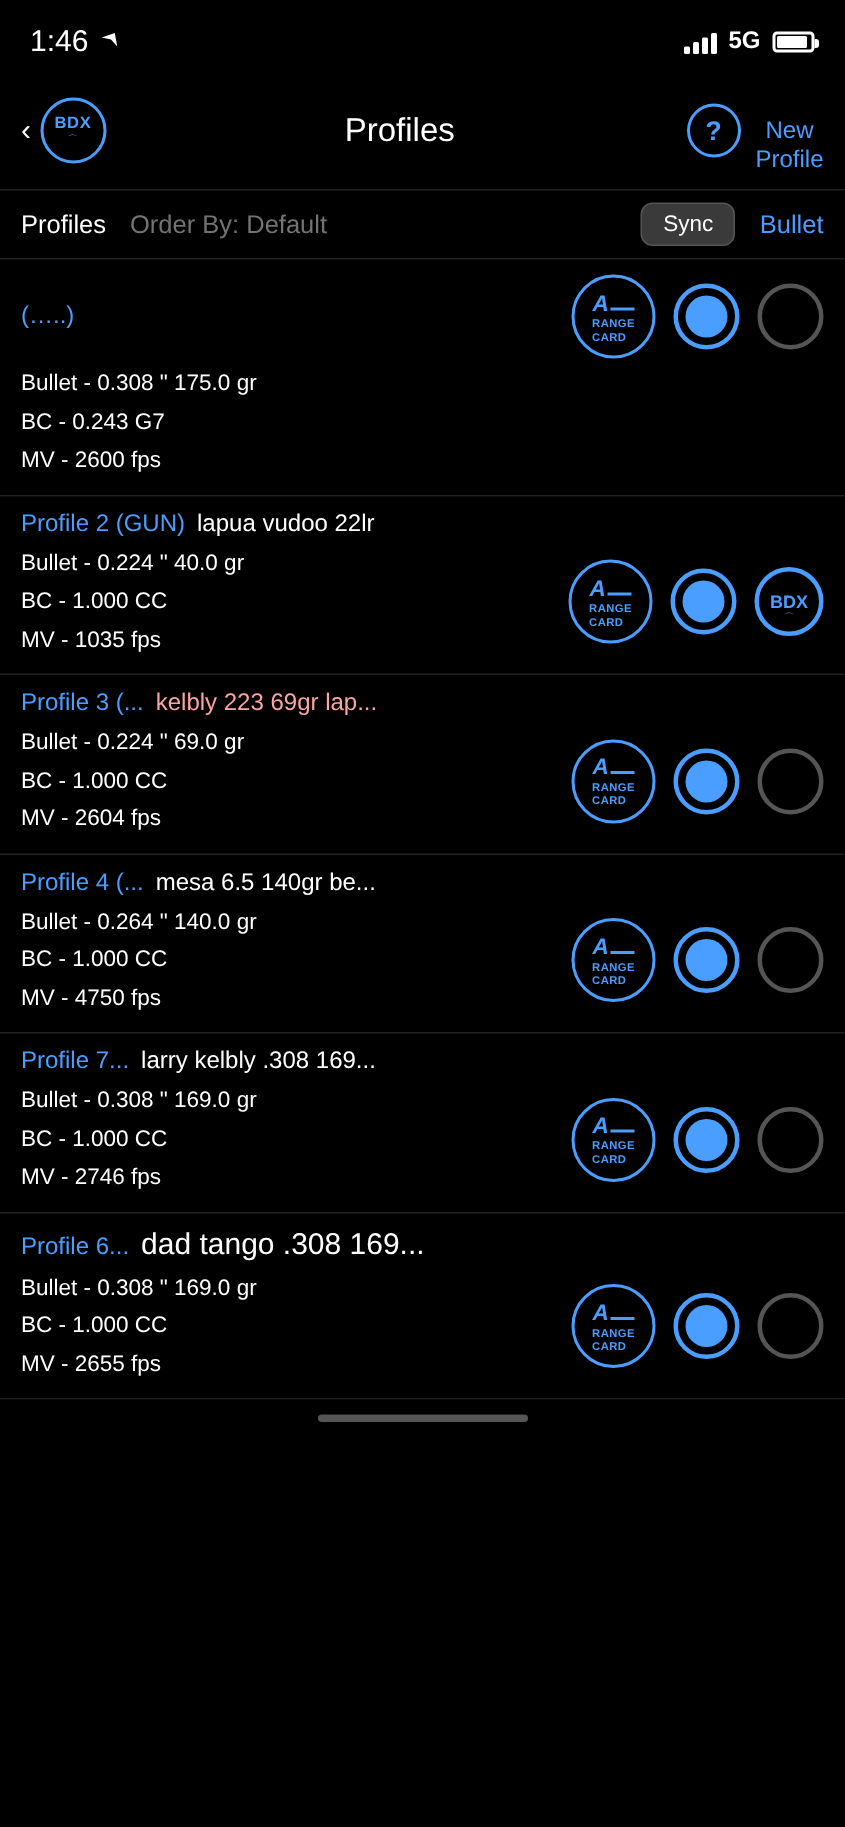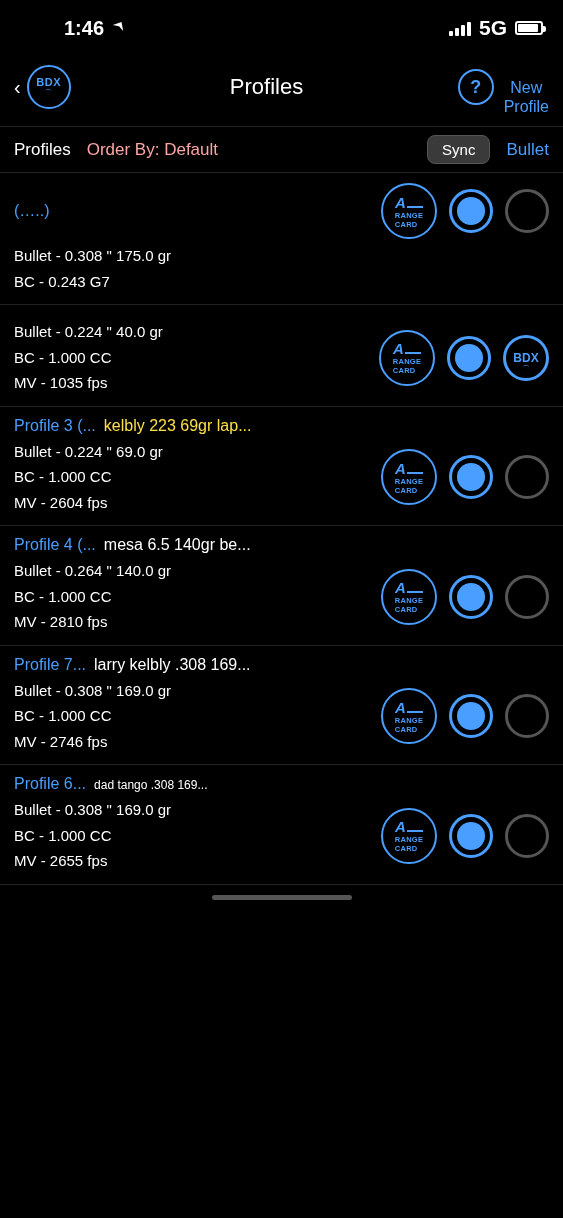--- a/index.html
+++ b/index.html
@@ -16,26 +16,25 @@
     
     .status-bar {
       display: flex;
       justify-content: space-between;
       align-items: center;
       padding: 12px 20px 8px 20px;
       height: 52px;
     }
     .status-time {
       font-size: 20px;
-      font-weight: 700;
+      font-weight: 400;
       color: #fff;
       display: flex;
       align-items: center;
       gap: 6px;
-      margin-left: 44px;
     }
     .status-right {
       display: flex;
       align-items: center;
       gap: 8px;
     }
     .signal-bars {
       display: flex;
       align-items: flex-end;
       gap: 2px;
@@ -44,21 +43,21 @@
     .signal-bar {
       width: 4px;
       background: #fff;
       border-radius: 1px;
     }
     .signal-bar:nth-child(1) { height: 5px; }
     .signal-bar:nth-child(2) { height: 8px; }
     .signal-bar:nth-child(3) { height: 11px; }
     .signal-bar:nth-child(4) { height: 14px; }
     .signal-5g {
-      font-size: 21px;
+      font-size: 16px;
       font-weight: 700;
       color: #fff;
     }
     .battery {
       width: 28px;
       height: 14px;
       border: 2px solid #fff;
       border-radius: 3px;
       position: relative;
       display: flex;
@@ -162,21 +161,21 @@
       padding: 8px 14px;
       border-bottom: 1px solid #222;
       gap: 16px;
     }
     .toolbar-profiles {
       color: #fff;
       font-size: 17px;
       font-weight: 500;
     }
     .toolbar-order {
-      color: #fca5a5;
+      color: #737373;
       font-size: 17px;
       font-weight: 400;
     }
     .toolbar-spacer { flex: 1; }
     .sync-btn {
       background: #3a3a3a;
       border: 1px solid #555;
       border-radius: 8px;
       padding: 5px 14px;
       color: #fff;
@@ -392,24 +391,31 @@
         </div>
         <div class="radio-btn selected">
           <div class="radio-inner"></div>
         </div>
         <div class="radio-empty"></div>
       </div>
     </div>
     <div class="profile-details">
       <div>Bullet - 0.308 " 175.0 gr</div>
       <div>BC - 0.243  G7</div>
+      <div>MV - 2600  fps</div>
     </div>
   </div>
 
   <div class="profile-item">
+    <div class="profile-header">
+      <div class="truncated-header">
+        <span class="profile-name">Profile 2 (GUN)</span>
+        <span style="color:#fff;font-size:16px;">lapua vudoo 22lr</span>
+      </div>
+    </div>
     <div style="display:flex;align-items:center;justify-content:space-between;margin-top:4px;">
       <div class="profile-details">
         <div>Bullet - 0.224 " 40.0 gr</div>
         <div>BC - 1.000  CC</div>
         <div>MV - 1035  fps</div>
       </div>
       <div class="profile-controls">
         <div class="range-card-btn">
           <div class="range-card-inner">
             <div style="display:flex;align-items:baseline;gap:1px;">
@@ -427,21 +433,21 @@
           <span class="bdx-badge-arc">⌒</span>
         </div>
       </div>
     </div>
   </div>
 
   <div class="profile-item">
     <div class="profile-header">
       <div class="truncated-header">
         <span class="profile-name">Profile 3 (...</span>
-        <span style="color:#fde047;font-size:16px;">kelbly 223 69gr lap...</span>
+        <span style="color:#fca5a5;font-size:16px;">kelbly 223 69gr lap...</span>
       </div>
     </div>
     <div style="display:flex;align-items:center;justify-content:space-between;margin-top:4px;">
       <div class="profile-details">
         <div>Bullet - 0.224 " 69.0 gr</div>
         <div>BC - 1.000  CC</div>
         <div>MV - 2604  fps</div>
       </div>
       <div class="profile-controls">
         <div class="range-card-btn">
@@ -465,21 +471,21 @@
     <div class="profile-header">
       <div class="truncated-header">
         <span class="profile-name">Profile 4 (...</span>
         <span style="color:#fff;font-size:16px;">mesa 6.5 140gr be...</span>
       </div>
     </div>
     <div style="display:flex;align-items:center;justify-content:space-between;margin-top:4px;">
       <div class="profile-details">
         <div>Bullet - 0.264 " 140.0 gr</div>
         <div>BC - 1.000  CC</div>
-        <div>MV - 2810  fps</div>
+        <div>MV - 4750  fps</div>
       </div>
       <div class="profile-controls">
         <div class="range-card-btn">
           <div class="range-card-inner">
             <div style="display:flex;align-items:baseline;gap:1px;">
               <span style="font-size:15px;font-weight:800;color:#4a9eff;font-style:italic;">A</span>
               <div class="range-card-dash"></div>
             </div>
             <span class="range-card-label">RANGE<br>CARD</span>
           </div>
@@ -520,21 +526,21 @@
         </div>
         <div class="radio-empty"></div>
       </div>
     </div>
   </div>
 
   <div class="profile-item">
     <div class="profile-header">
       <div class="truncated-header">
         <span class="profile-name">Profile 6...</span>
-        <span style="color:#fff;font-size:12px;">dad tango .308 169...</span>
+        <span style="color:#fff;font-size:20px;">dad tango .308 169...</span>
       </div>
     </div>
     <div style="display:flex;align-items:center;justify-content:space-between;margin-top:4px;">
       <div class="profile-details">
         <div>Bullet - 0.308 " 169.0 gr</div>
         <div>BC - 1.000  CC</div>
         <div>MV - 2655  fps</div>
       </div>
       <div class="profile-controls">
         <div class="range-card-btn">

